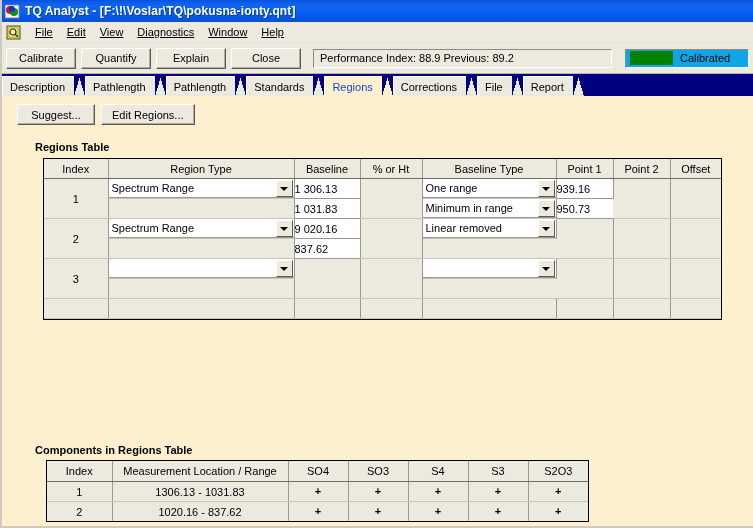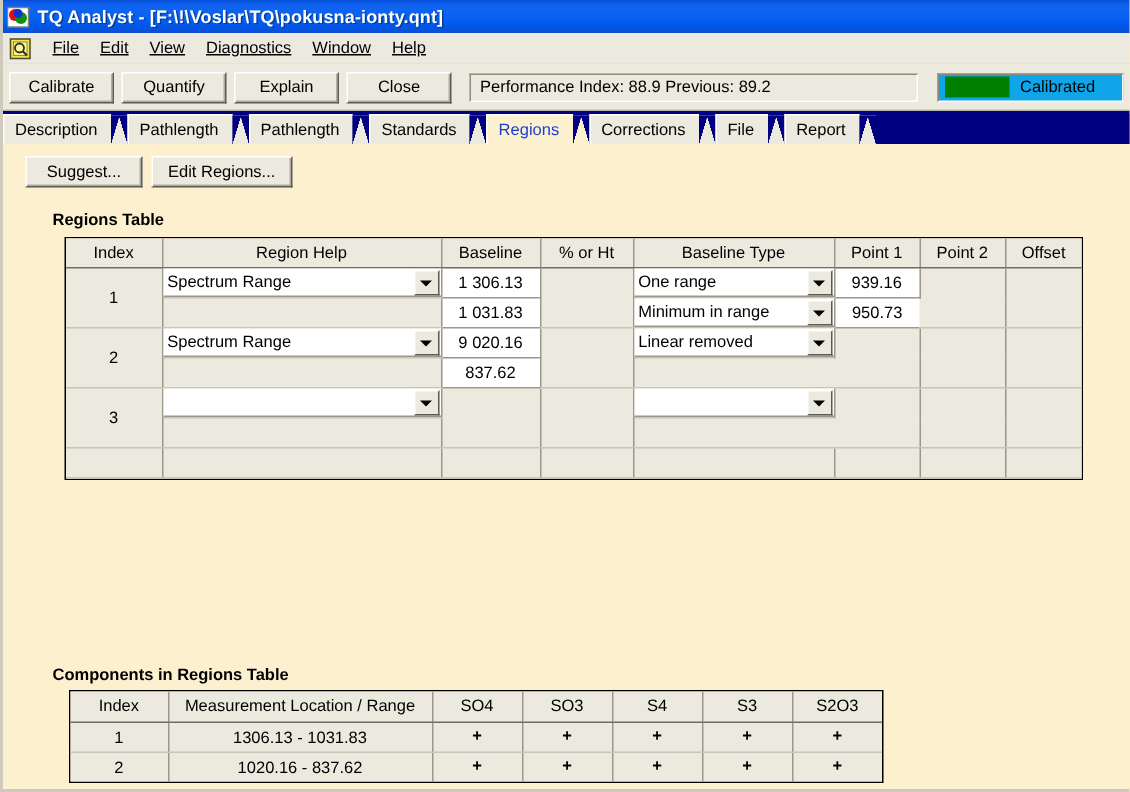--- a/index.html
+++ b/index.html
@@ -104,21 +104,21 @@
   table.grid td,table.grid th{
     padding:0;margin:0;font-size:11px;font-weight:normal;color:#000;
     height:19px;vertical-align:middle;
   }
   .hdr td{background:#ece9de;text-align:center;border-right:1px solid #9b978c;
           border-bottom:1px solid #6f6c63;height:20px;}
   .hdr td:last-child{border-right:none;}
   .cell{border-right:1px solid #9b978c;border-bottom:1px solid #c8c4b8;}
   .cell:last-child{border-right:none;}
   .idx{text-align:center;background:#ece9de;}
-  .num{text-align:center;padding-right:5px;background:#fff;border-bottom:1px solid #9b978c;}
+  .num{text-align:left;padding-right:5px;background:#fff;border-bottom:1px solid #9b978c;}
   .blank{background:#ece9de;}
   .numblank{background:#ece9de;}
   .combo{
     background:#fff;position:relative;height:19px;display:flex;align-items:center;
     padding-left:3px;border-bottom:1px solid #9b978c;box-sizing:border-box;
   }
   .combo .arrow{
     position:absolute;right:1px;top:1px;width:15px;height:15px;
     background:#ece9de;
     border-top:1px solid #ffffff;border-left:1px solid #ffffff;
@@ -221,21 +221,21 @@
             <col style="width:66px">
           <col style="width:62px">
             <col style="width:134px">
             <col style="width:57px">
           <col style="width:57px">
             <col style="width:51px">
         </colgroup>
         <tbody>
           <tr class="hdr">
             <td>Index</td>
-            <td>Region Help</td>
+            <td>Region Type</td>
             <td>Baseline</td>
             <td>% or Ht</td>
             <td>Baseline Type</td>
             <td>Point 1</td>
             <td>Point 2</td>
             <td>Offset</td>
           </tr>
 
           <tr>
             <td class="cell idx" rowspan="2">1</td>

